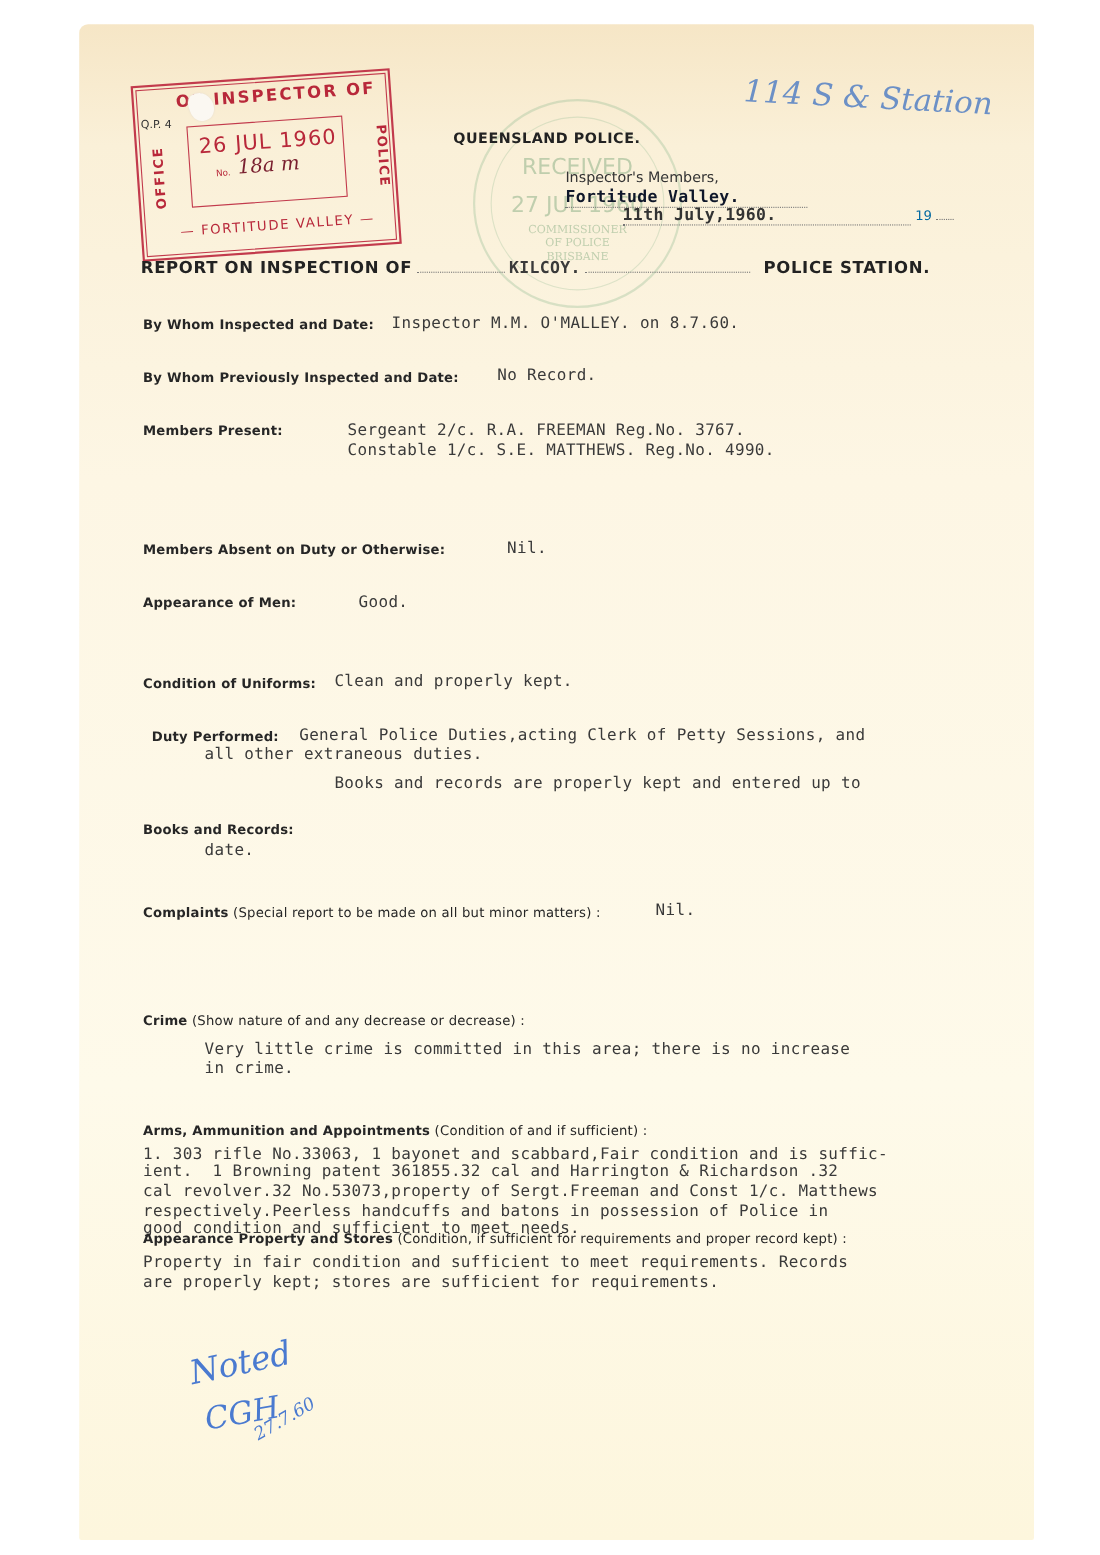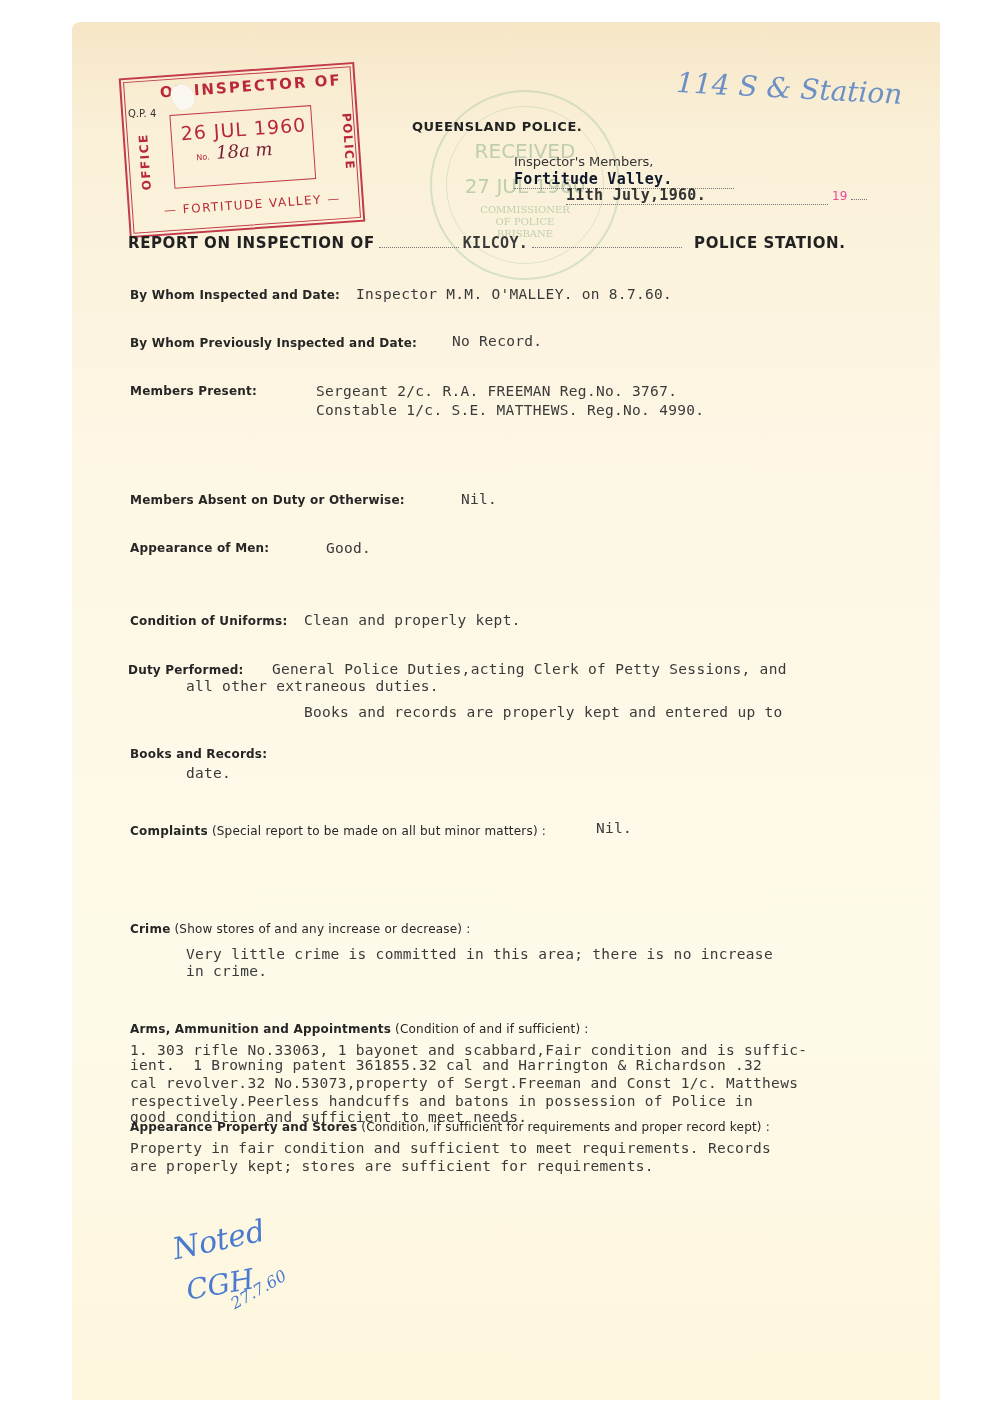--- a/index.html
+++ b/index.html
@@ -75,21 +75,21 @@
 
 <div class="abs sans" style="left:412px; top:119px; font-size:13px; font-weight:bold; color:#222; letter-spacing:0.5px;">QUEENSLAND POLICE.</div>
 
 <div class="abs" style="left:514px; top:152px; width:360px; height:20px;">
   <span class="sans" style="font-size:13px; color:#333;">Inspector's Members,</span>
   <span class="typed dots" style="font-size:15px; width:220px; font-weight:bold; color:#0f172a;">Fortitude Valley.</span>
 </div>
 
 <div class="abs" style="left:566px; top:186px; width:310px; height:20px;">
   <span class="typed dots" style="font-size:15px; width:262px; font-weight:bold; color:#333;">11th July,1960.</span>
-  <span class="sans" style="font-size:12px; color:#ec4899;">19</span>
+  <span class="sans" style="font-size:12px; color:#0369a1;">19</span>
   <span class="dots" style="width:16px;"></span>
 </div>
 
 <div class="abs" style="left:128px; top:234px; width:750px; height:22px;">
   <span class="sans" style="font-size:15px; font-weight:bold; color:#222; letter-spacing:0.6px;">REPORT ON INSPECTION OF</span>
   <span class="dots" style="width:80px;"></span>
   <span class="typed" style="font-size:15px; font-weight:bold;margin-top:24px;">KILCOY.</span>
   <span class="dots" style="width:150px;"></span>
   <span class="sans" style="font-size:15px; font-weight:bold; color:#222; letter-spacing:0.6px; margin-left:8px;">POLICE STATION.</span>
 </div>
@@ -106,37 +106,37 @@
 
 <div class="abs label" style="left:130px; top:493px;">Members Absent on Duty or Otherwise:</div>
 <div class="abs typed" style="left:461px; top:491px;">Nil.</div>
 
 <div class="abs label" style="left:130px; top:541px;">Appearance of Men:</div>
 <div class="abs typed" style="left:326px; top:540px;">Good.</div>
 
 <div class="abs label" style="left:130px; top:614px;">Condition of Uniforms:</div>
 <div class="abs typed" style="left:304px; top:612px;">Clean and properly kept.</div>
 
-<div class="abs label" style="left:128px; top:663px;">Duty Performed:</div>
+<div class="abs label" style="left:138px; top:663px;">Duty Performed:</div>
 <div class="abs typed" style="left:272px; top:661px;text-align:right;">General Police Duties,acting Clerk of Petty Sessions, and</div>
 <div class="abs typed" style="left:186px; top:678px;">all other extraneous duties.</div>
 
 <div class="abs label" style="left:130px; top:747px;">Books and Records:</div>
 <div class="abs typed" style="left:304px; top:704px;text-align:right;">Books and records are properly kept and entered up to</div>
 <div class="abs typed" style="left:186px; top:765px;">date.</div>
 
 <div class="abs" style="left:130px; top:821px; white-space:nowrap;">
   <span class="label">Complaints</span>
   <span class="label label-plain">(Special report to be made on all but minor matters) :</span>
 </div>
 <div class="abs typed" style="left:596px; top:820px;">Nil.</div>
 
 <div class="abs" style="left:130px; top:919px; white-space:nowrap;">
   <span class="label">Crime</span>
-  <span class="label label-plain">(Show stores of and any increase or decrease) :</span>
+  <span class="label label-plain">(Show nature of and any decrease or decrease) :</span>
 </div>
 <div class="abs typed" style="left:186px; top:946px;">Very little crime is committed in this area; there is no increase</div>
 <div class="abs typed" style="left:186px; top:963px;">in crime.</div>
 
 <div class="abs" style="left:130px; top:1019px; white-space:nowrap;">
   <span class="label">Arms, Ammunition and Appointments</span>
   <span class="label label-plain">(Condition of and if sufficient) :</span>
 </div>
 <div class="abs typed" style="left:130px; top:1042px; line-height:16px;">1. 303 rifle No.33063, 1 bayonet and scabbard,Fair condition and is suffic-</div>
 <div class="abs typed" style="left:130px; top:1057px;">ient.  1 Browning patent 361855.32 cal and Harrington &amp; Richardson .32</div>

